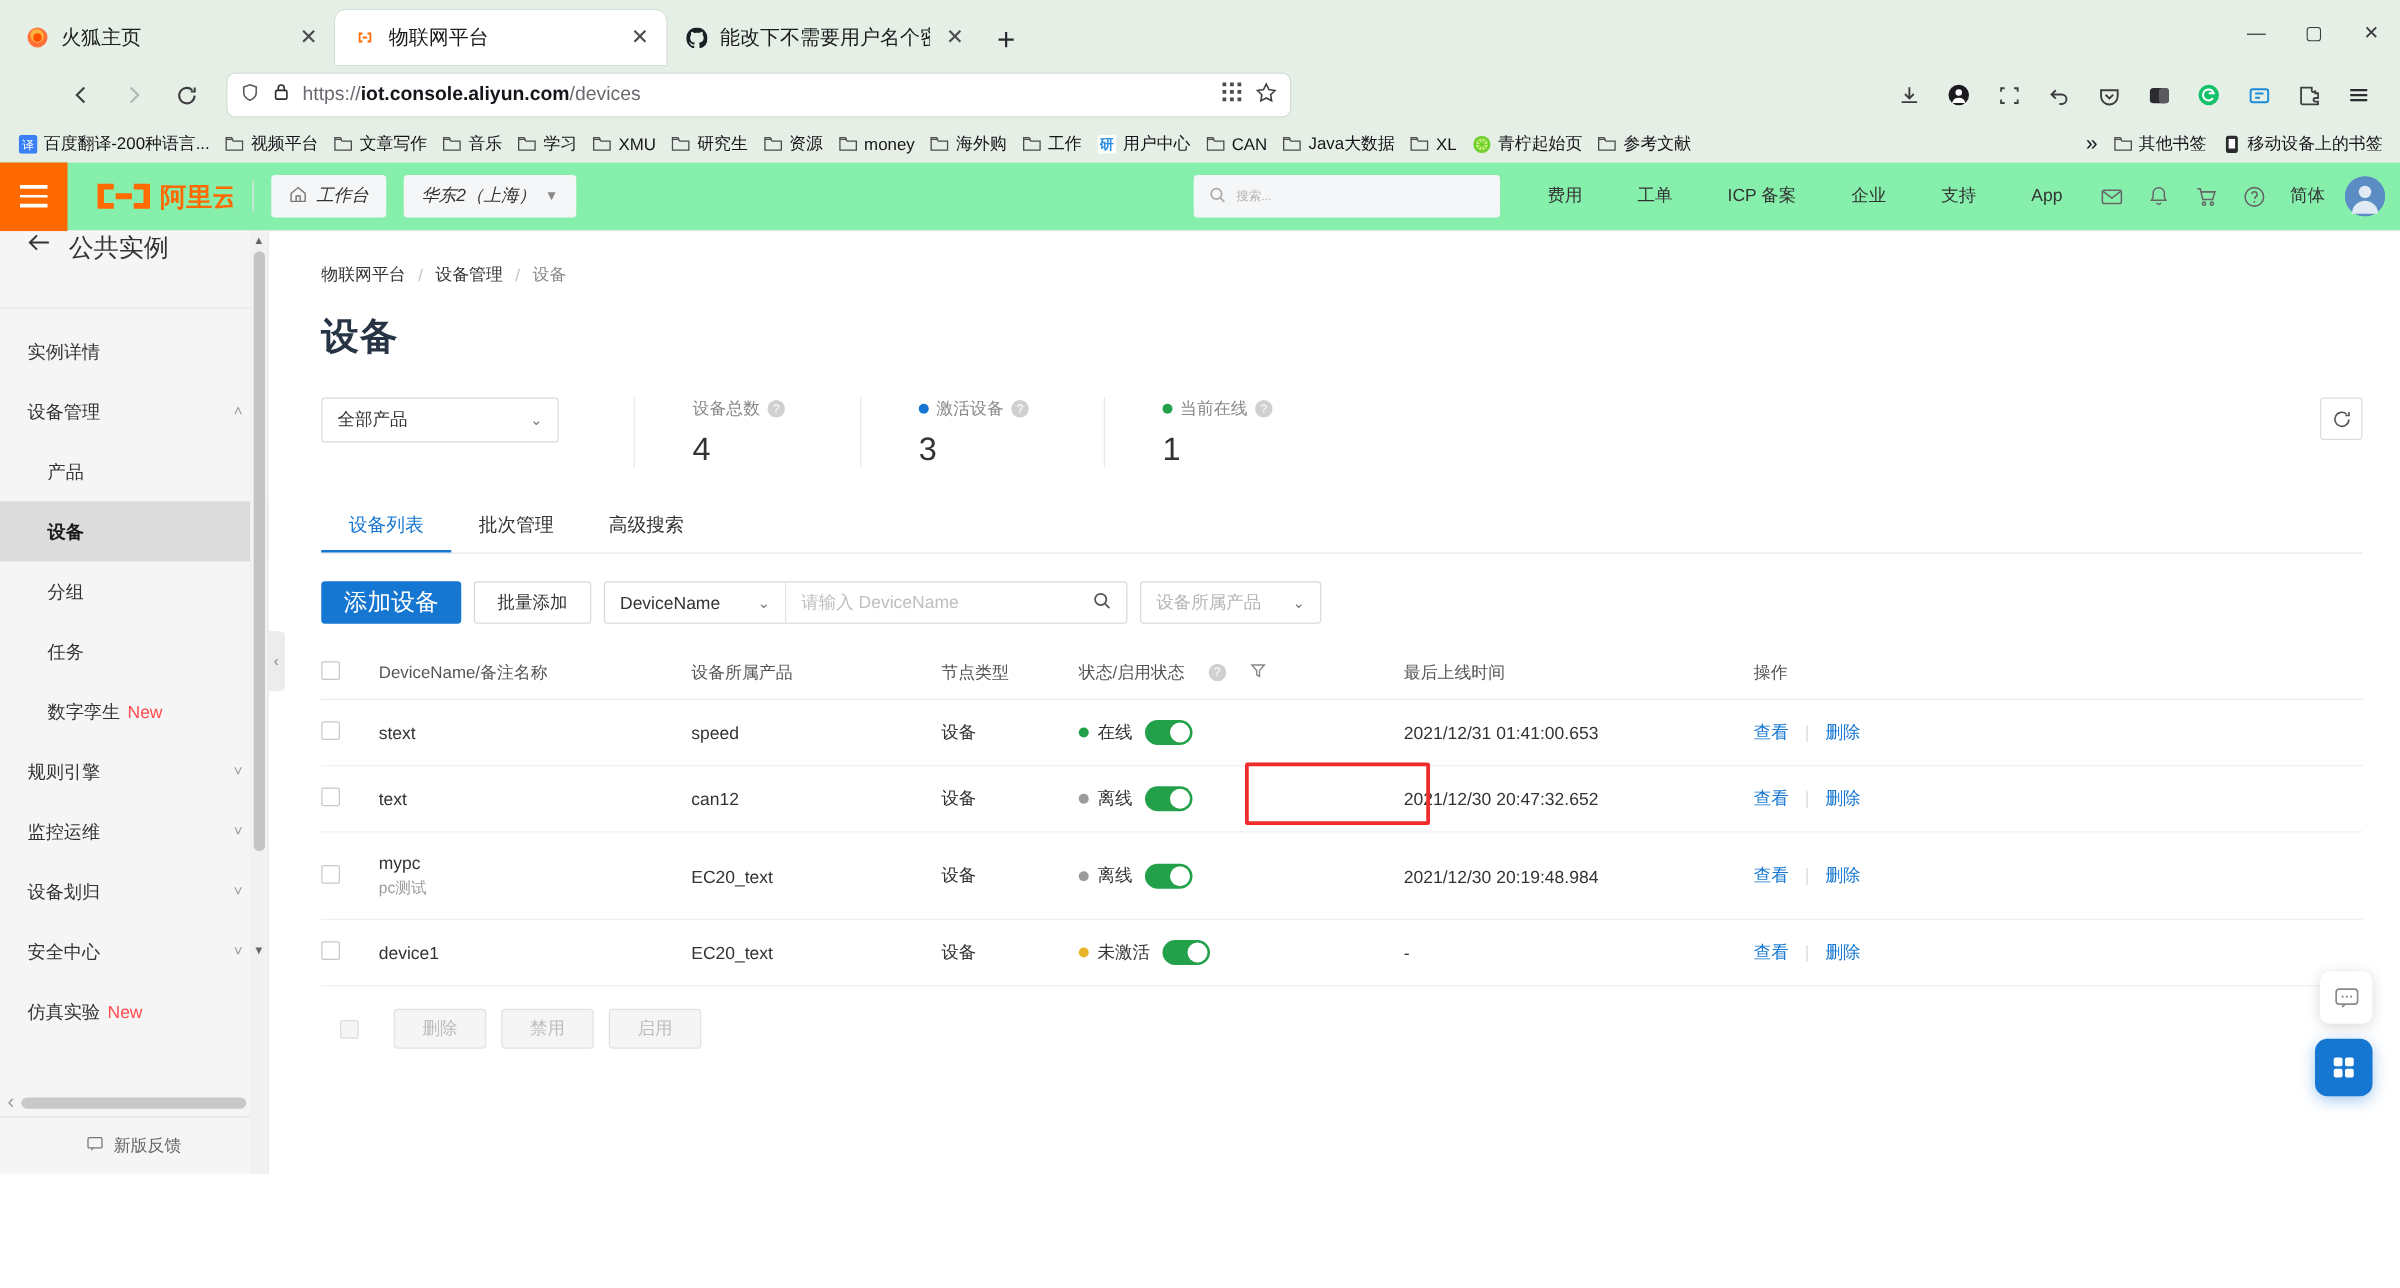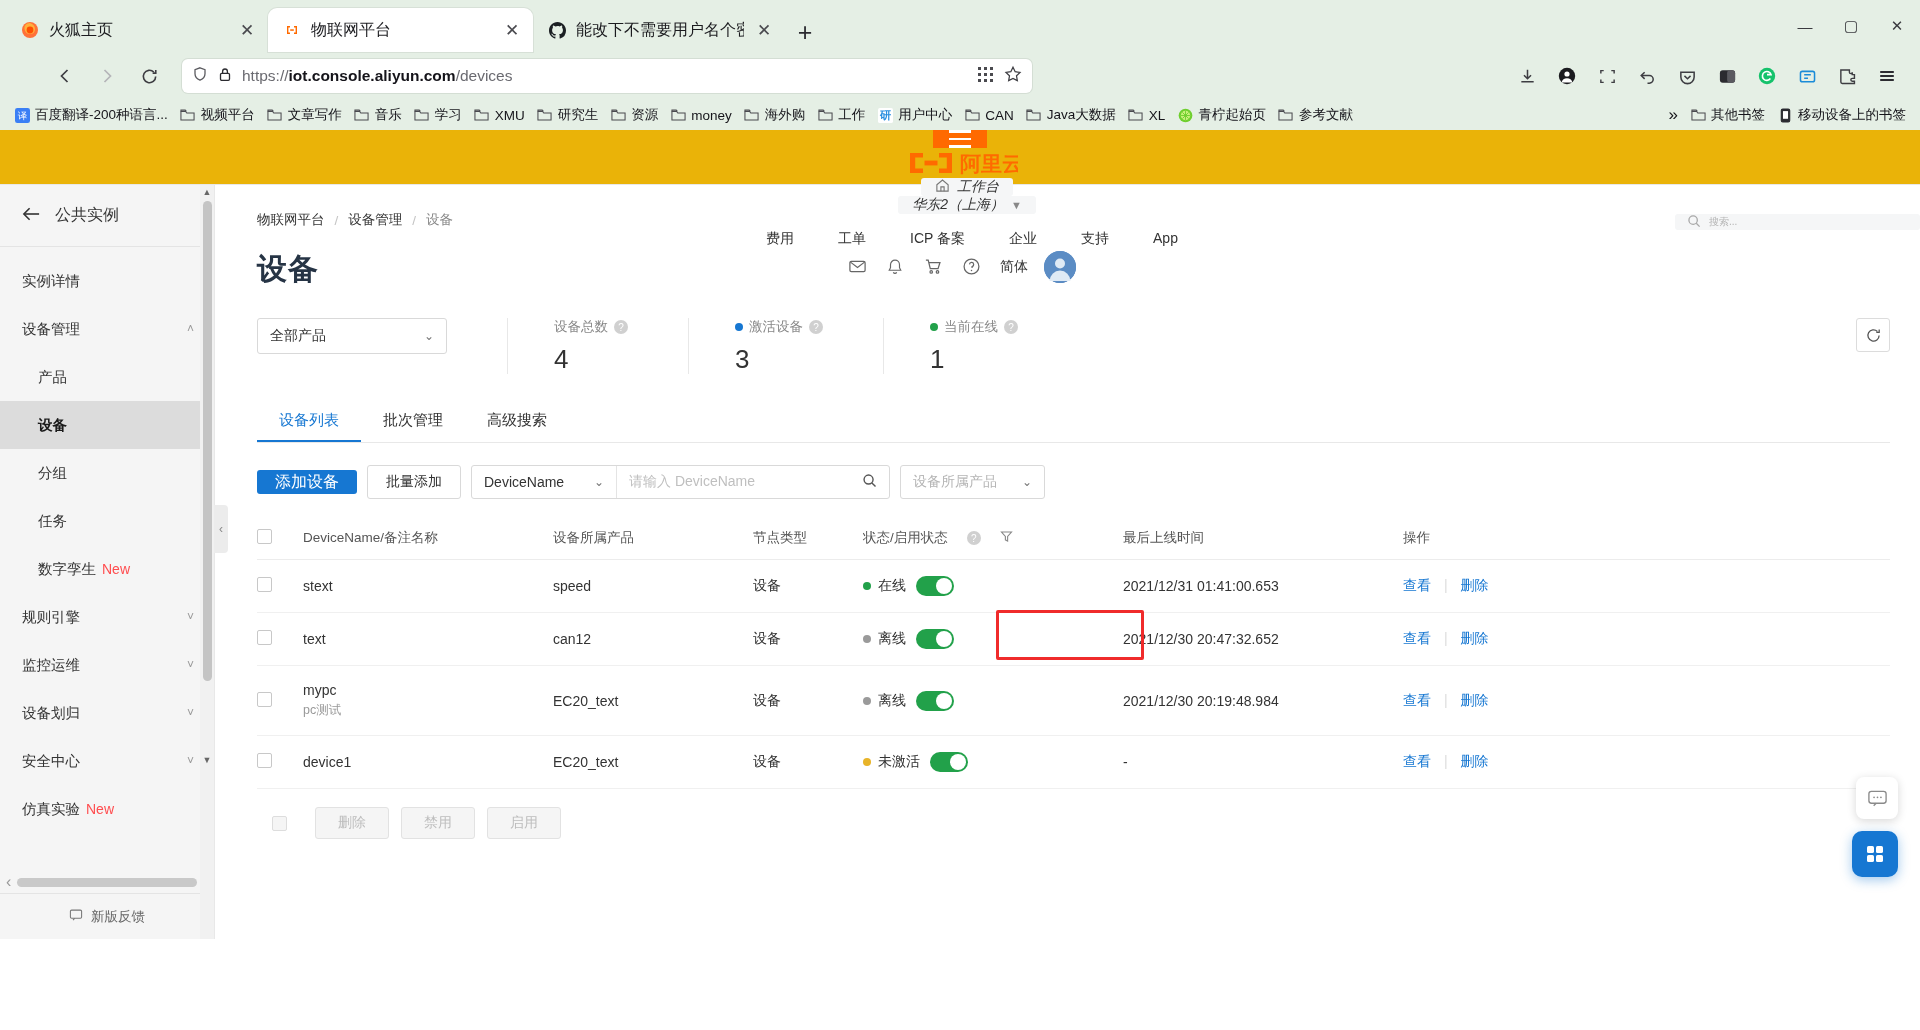--- a/index.html
+++ b/index.html
@@ -42,41 +42,41 @@
   .url-right { margin-left: auto; display: flex; align-items: center; gap: 10px; }
   .toolbar-right { display: flex; align-items: center; gap: 2px; margin-left: auto; }
 
   .bookmarks { height: 30px; display: flex; align-items: center; padding: 0 8px; gap: 0px; font-size: 13.5px; color: #15141a; }
   .bm { display: flex; align-items: center; gap: 5px; padding: 3px 6px; border-radius: 4px; white-space: nowrap; }
   .bm-ico { width: 16px; height: 16px; flex: 0 0 16px; display: flex; align-items: center; justify-content: center; }
   .folder-ico svg { display: block; }
   .bm-spacer { flex: 1 1 auto; }
 
   
-  .aly-header { height: 55px; background: #eab308; display: flex; align-items: center; border-bottom: 1px solid #e8e8e8; flex-direction: column; }
+  .aly-header { height: 55px; background: #86efac; display: flex; align-items: center; border-bottom: 1px solid #e8e8e8; }
   .burger { width: 54px; height: 55px; background: #ff6a00; display: flex; flex-direction: column; align-items: center; justify-content: center; gap: 5px; }
   .burger i { display: block; width: 22px; height: 2.5px; background: #fff; }
   .aly-logo { padding: 0 16px 0 20px; display: flex; align-items: center; }
   .aly-sep { width: 1px; height: 24px; background: #e3e3e3; }
   .hd-btn { height: 34px; display: flex; align-items: center; gap: 7px; padding: 0 14px; background: #f5f6f7; border-radius: 3px; font-size: 14px; color: #333; margin-left: 14px; font-style: italic; }
   .hd-search { width: 245px; height: 34px; background: #f5f6f7; border-radius: 3px; display: flex; align-items: center; gap: 8px; padding: 0 12px; margin-left: auto; }
   .hd-search span { font-size: 10px; color: #b4b4b4; text-align: center; }
   .hd-links { display: flex; align-items: flex-start; gap: 16px; margin-left: 24px; }
   .hd-links a { font-size: 14px; color: #333; padding: 0 14px; text-decoration: none; }
   .hd-icons { display: flex; align-items: center; gap: 0; margin-left: 6px; padding-right: 12px; }
   .hd-ico { width: 38px; height: 38px; display: flex; align-items: center; justify-content: center; color: #555; }
   .hd-lang { font-size: 14px; color: #333; padding: 0 10px; }
   .avatar { width: 32px; height: 32px; border-radius: 50%; background: linear-gradient(160deg,#6aa0d8,#3d6fa8); margin-left: 6px; display:flex;align-items:center;justify-content:center; }
 
   
   .app { display: flex; height: 754px; background: #fff; }
 
   
   .sidebar { width: 215px; flex: 0 0 215px; background: #f5f5f5; border-right: 1px solid #e8e8e8; position: relative; display: flex; flex-direction: column; }
-  .sb-back { height: 62px; display: flex; align-items: center; gap: 14px; padding: 0 22px; font-size: 16px; color: #333; border-bottom: 1px solid #e4e4e4; }
+  .sb-back { height: 62px; display: flex; align-items: flex-start; gap: 14px; padding: 0 22px; font-size: 20px; color: #333; border-bottom: 1px solid #e4e4e4; }
   .sb-list { padding-top: 10px; flex: 1 1 auto; }
   .sb-item { height: 48px; display: flex; align-items: center; padding: 0 20px 0 22px; font-size: 14.5px; color: #333; position: relative; }
   .sb-item.sub { padding-left: 38px; }
   .sb-item.active { background: #dcdcdc; font-weight: 700; color: #1a1a1a; }
   .sb-item .chev { margin-left: auto; color: #999; font-size: 12px; }
   .sb-new { color: #ff4d4f; font-size: 14px; margin-left: 6px; }
   .sb-bottom { height: 46px; border-top: 1px solid #e4e4e4; display: flex; align-items: center; justify-content: center; gap: 8px; font-size: 13.5px; color: #666; }
   .sb-hscroll { height: 22px; display: flex; align-items: center; padding: 0 6px; gap: 6px; color: #9a9a9a; }
   .sb-hscroll .bar { flex: 1 1 auto; height: 9px; background: #c9c9c9; border-radius: 5px; }
   .sb-vscroll { position: absolute; right: 0; top: 0; width: 14px; height: 100%; background: #f1f1f1; display: flex; flex-direction: column; align-items: center; }
@@ -100,21 +100,21 @@
   .dot { width: 8px; height: 8px; border-radius: 50%; display: inline-block; }
   .qm { width: 14px; height: 14px; border-radius: 50%; background: #d0d0d0; color: #fff; font-size: 10px; display: inline-flex; align-items: center; justify-content: center; }
   .stat-value { font-size: 26px; color: #333; margin-top: 8px; font-weight: 400; }
   .refresh-btn { margin-left: auto; width: 34px; height: 34px; border: 1px solid #dcdcdc; border-radius: 3px; display: flex; align-items: center; justify-content: center; color: #555; background: #fff; }
 
   .tabs { display: flex; border-bottom: 1px solid #e8e8e8; margin-top: 10px; }
   .tb { padding: 0 22px; height: 42px; display: flex; align-items: center; font-size: 15px; color: #333; border-bottom: 2px solid transparent; }
   .tb.active { color: #1677d2; border-bottom-color: #1677d2; }
 
   .toolbar { display: flex; align-items: center; gap: 10px; margin-top: 22px; }
-  .btn-primary { height: 24px; padding: 0 18px; background: #1677d2; color: #fff; font-size: 16px; display: flex; align-items: center; border-radius: 3px; }
+  .btn-primary { height: 34px; padding: 0 18px; background: #1677d2; color: #fff; font-size: 19px; display: flex; align-items: center; border-radius: 3px; }
   .btn-default { height: 34px; padding: 0 18px; background: #fff; color: #333; font-size: 14px; display: flex; align-items: center; border: 1px solid #d9d9d9; border-radius: 3px; }
   .search-group { display: flex; height: 34px; border: 1px solid #d9d9d9; border-radius: 3px; overflow: hidden; background: #fff; }
   .sg-select { width: 145px; display: flex; align-items: center; padding: 0 12px; font-size: 14px; color: #333; border-right: 1px solid #e4e4e4; }
   .sg-select .chev { margin-left: auto; color: #777; font-size: 12px; }
   .sg-input { width: 272px; display: flex; align-items: center; padding: 0 12px; font-size: 14px; color: #bfbfbf; }
   .sg-input .mag { margin-left: auto; color: #555; }
   .tag-select { width: 145px; height: 34px; border: 1px solid #d9d9d9; border-radius: 3px; display: flex; align-items: center; padding: 0 12px; font-size: 14px; color: #b5b5b5; background: #fff; }
   .tag-select .chev { margin-left: auto; color: #777; font-size: 12px; }
 
   table.dev { width: 100%; border-collapse: collapse; margin-top: 18px; table-layout: fixed; }

